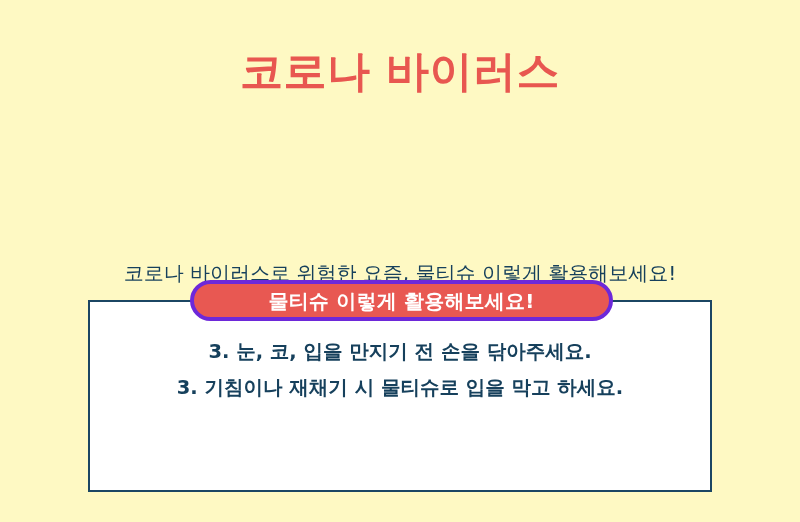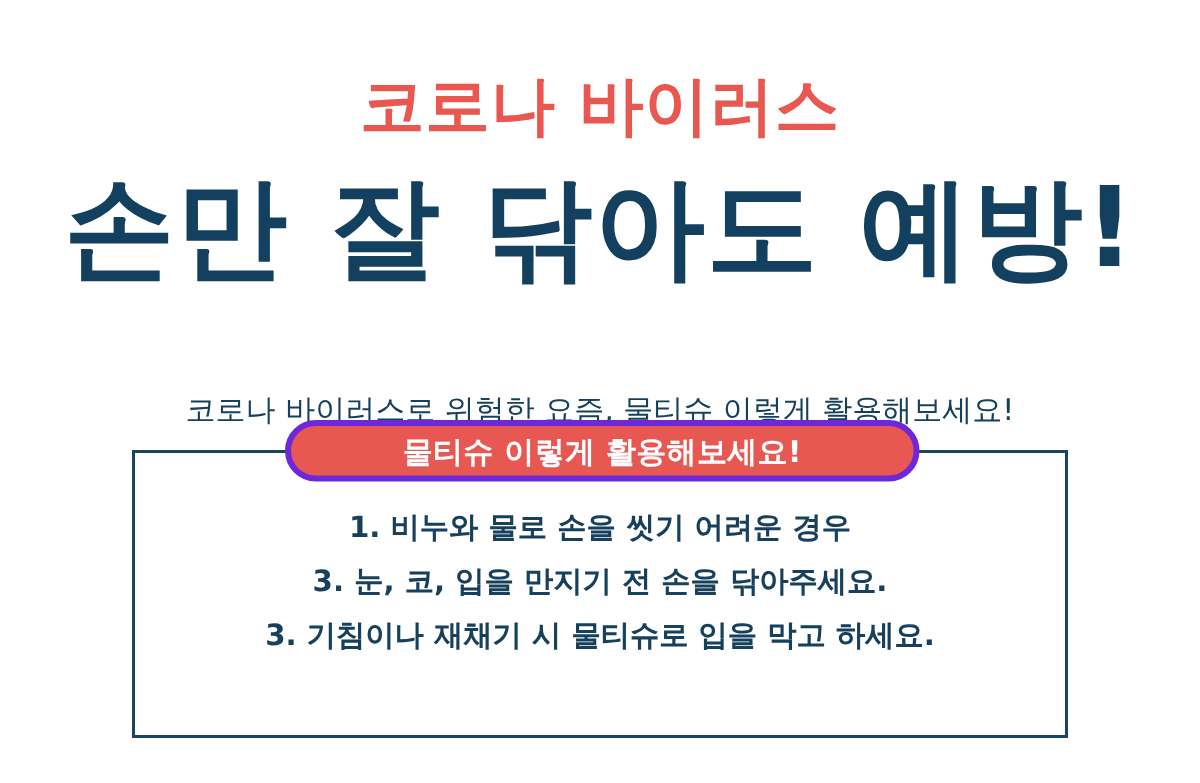--- a/index.html
+++ b/index.html
@@ -12,21 +12,21 @@
     height: 522px;
     overflow: hidden;
     font-family: "DejaVu Sans", "Liberation Sans", sans-serif;
     background: #c5e2f6;
   }
 
   #poster {
     position: relative;
     width: 800px;
     height: 522px;
-    background: #ffffff;
+    background: #fef9c3;
     box-sizing: border-box;
     padding-left: 33px;
   }
 
   
   .eyebrow {
     position: absolute;
     left: 0;
     top: 44px;
     width: 800px;
@@ -137,31 +137,27 @@
     white-space: nowrap;
   }
 </style>
 </head>
 <body>
 
 <div id="poster">
 
   <div class="eyebrow">코로나 바이러스</div>
 
-  <div class="headline-wrap">
-    <span class="headline">손만 잘 닦아도 예방!</span>
-  </div>
 
   <div class="subtitle">코로나 바이러스로 위험한 요즘, 물티슈 이렇게 활용해보세요!</div>
 
   <div class="panel"></div>
 
   <div class="badge">
     <span class="badge-label">물티슈 이렇게 활용해보세요!</span>
   </div>
 
   <div class="tips">
-    <div class="tip">1. 비누와 물로 손을 씻기 어려운 경우</div>
     <div class="tip">3. 눈, 코, 입을 만지기 전 손을 닦아주세요.</div>
     <div class="tip">3. 기침이나 재채기 시 물티슈로 입을 막고 하세요.</div>
   </div>
 
 </div>
 
 </body></html>

